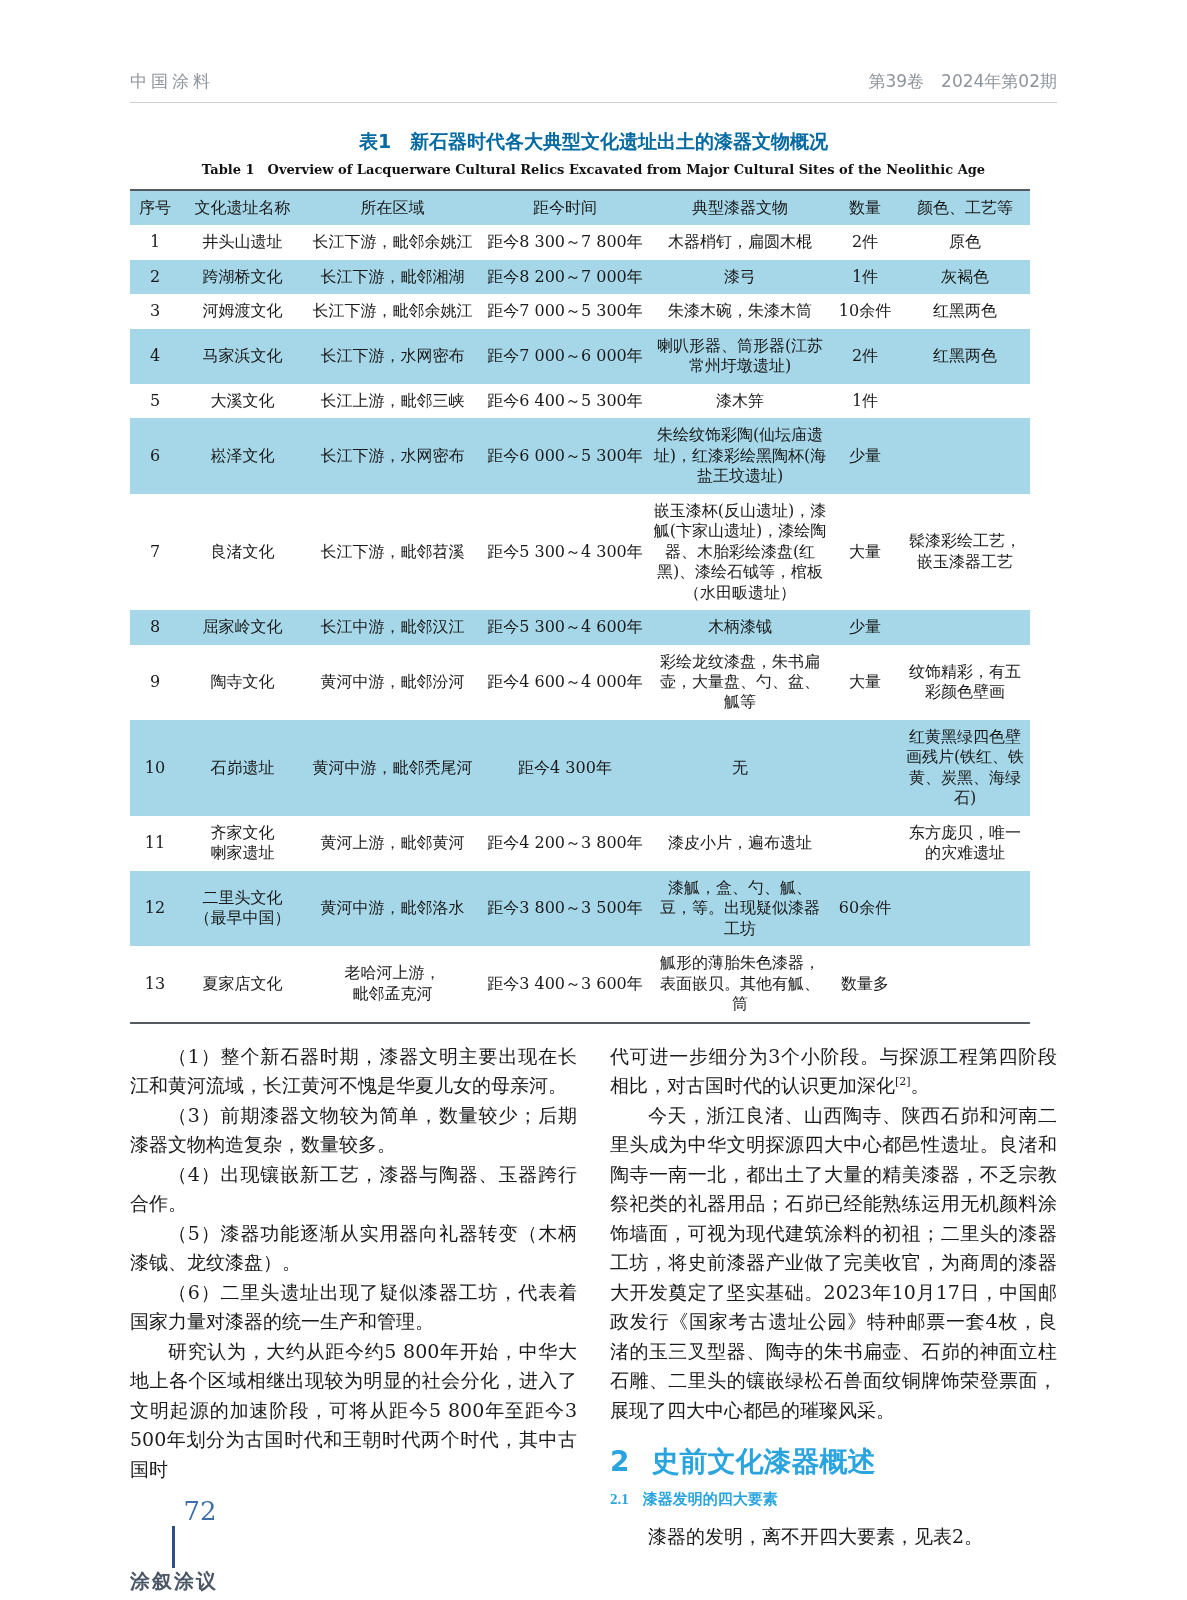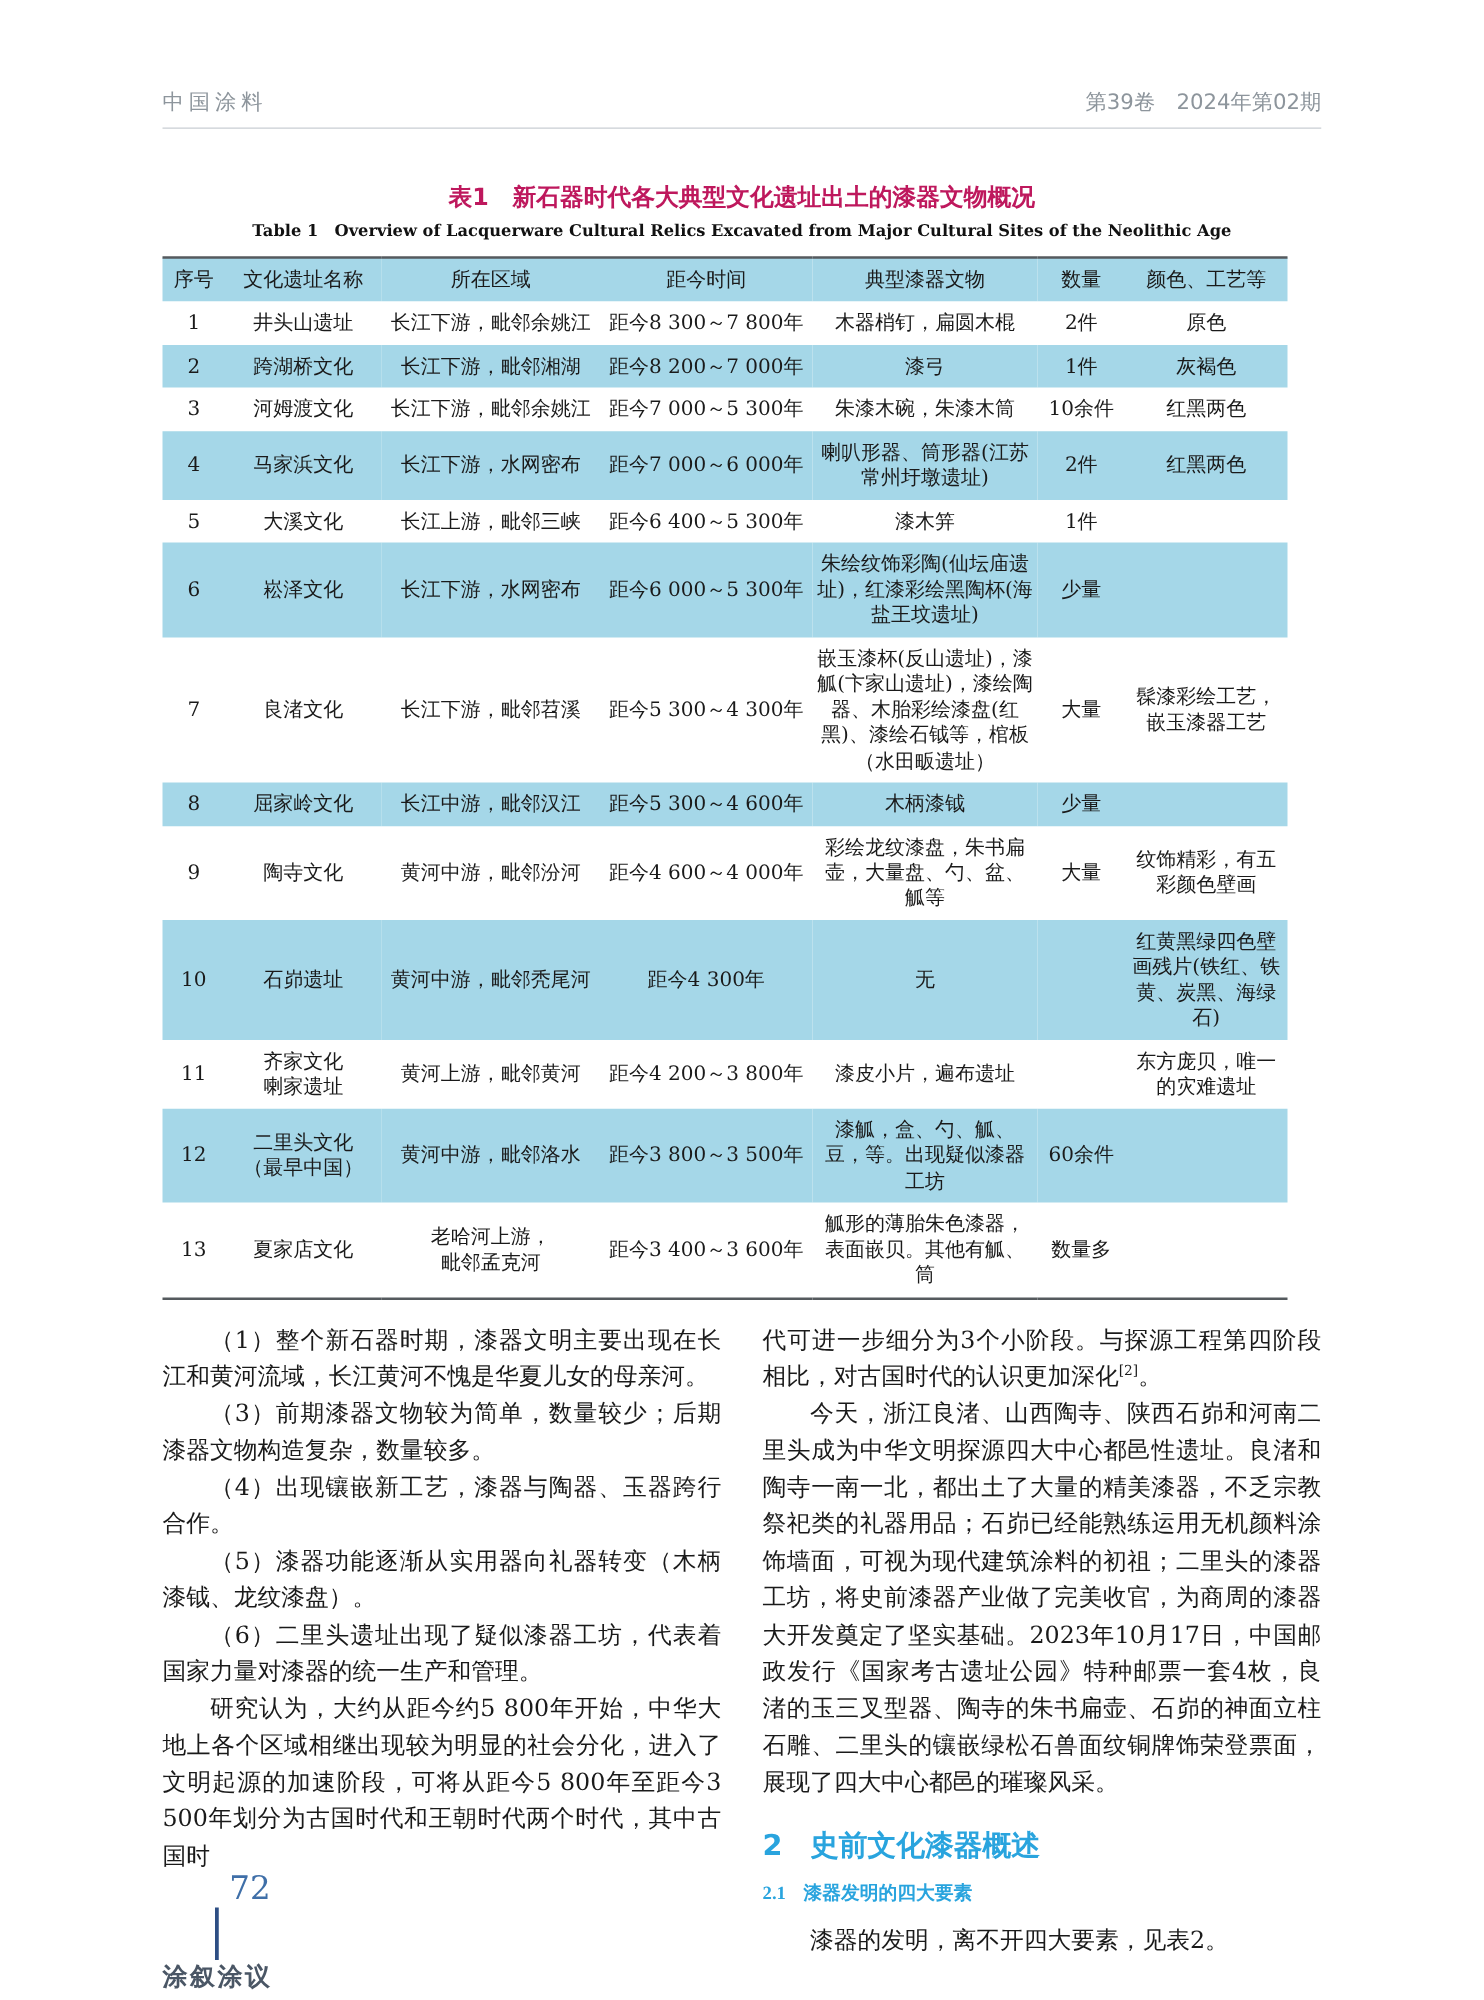--- a/index.html
+++ b/index.html
@@ -13,22 +13,22 @@
   .runhead {
     margin:70px 130px 0 130px; padding-bottom:9px;
     display:flex; justify-content:space-between; align-items:flex-end;
     border-bottom:1px solid #c9ced3;
     font-family:"DejaVu Sans","Liberation Sans",sans-serif;
     font-size:17px; color:#8d959c;
   }
   .runhead .jname { letter-spacing:4px; }
   
   .tbl-title-zh {
-    margin-top:42px; text-align:center; font-size:19px; font-weight:bold;
-    font-family:"DejaVu Sans","Liberation Sans",sans-serif; color:#be185d;
+    margin-top:26px; text-align:center; font-size:19px; font-weight:bold;
+    font-family:"DejaVu Sans","Liberation Sans",sans-serif; color:#0369a1;
   }
   .tbl-title-en {
     margin-top:7px; text-align:center; font-size:13px; font-weight:bold;
     font-family:"DejaVu Serif","Liberation Serif",serif; color:#111;
   }
   
   table.relics {
     margin:12px 0 0 130px; width:900px; border-collapse:collapse;
     table-layout:fixed; font-size:16px; line-height:1.28;
     border-top:2px solid #555a5e; border-bottom:2px solid #555a5e;
@@ -42,21 +42,21 @@
   table.relics tr.alt td { background:#a5d7e8; }
   
   .body-cols {
     margin:18px 130px 0 130px; display:flex; gap:33px;
   }
   .col { width:447px; font-size:19px; line-height:29.5px; text-align:justify; }
   .col p { text-indent:2em; }
   .col p.noindent { text-indent:0; }
   .col sup { font-size:11px; vertical-align:super; line-height:0; }
   .sec-h2 {
-    margin:22px 0 8px 0; color:#29a4de; font-weight:bold; font-size:23px;
+    margin:22px 0 8px 0; color:#29a4de; font-weight:bold; font-size:28px;
     font-family:"DejaVu Sans","Liberation Sans",sans-serif;
   }
   .sec-h2 .num { margin-right:22px; }
   .sec-h3 {
     margin:2px 0 8px 0; color:#29a4de; font-weight:bold; font-size:15px;
     font-family:Liberation Serif, serif;
   }
   .sec-h3 .num { margin-right:14px; }
   
   .footer {

